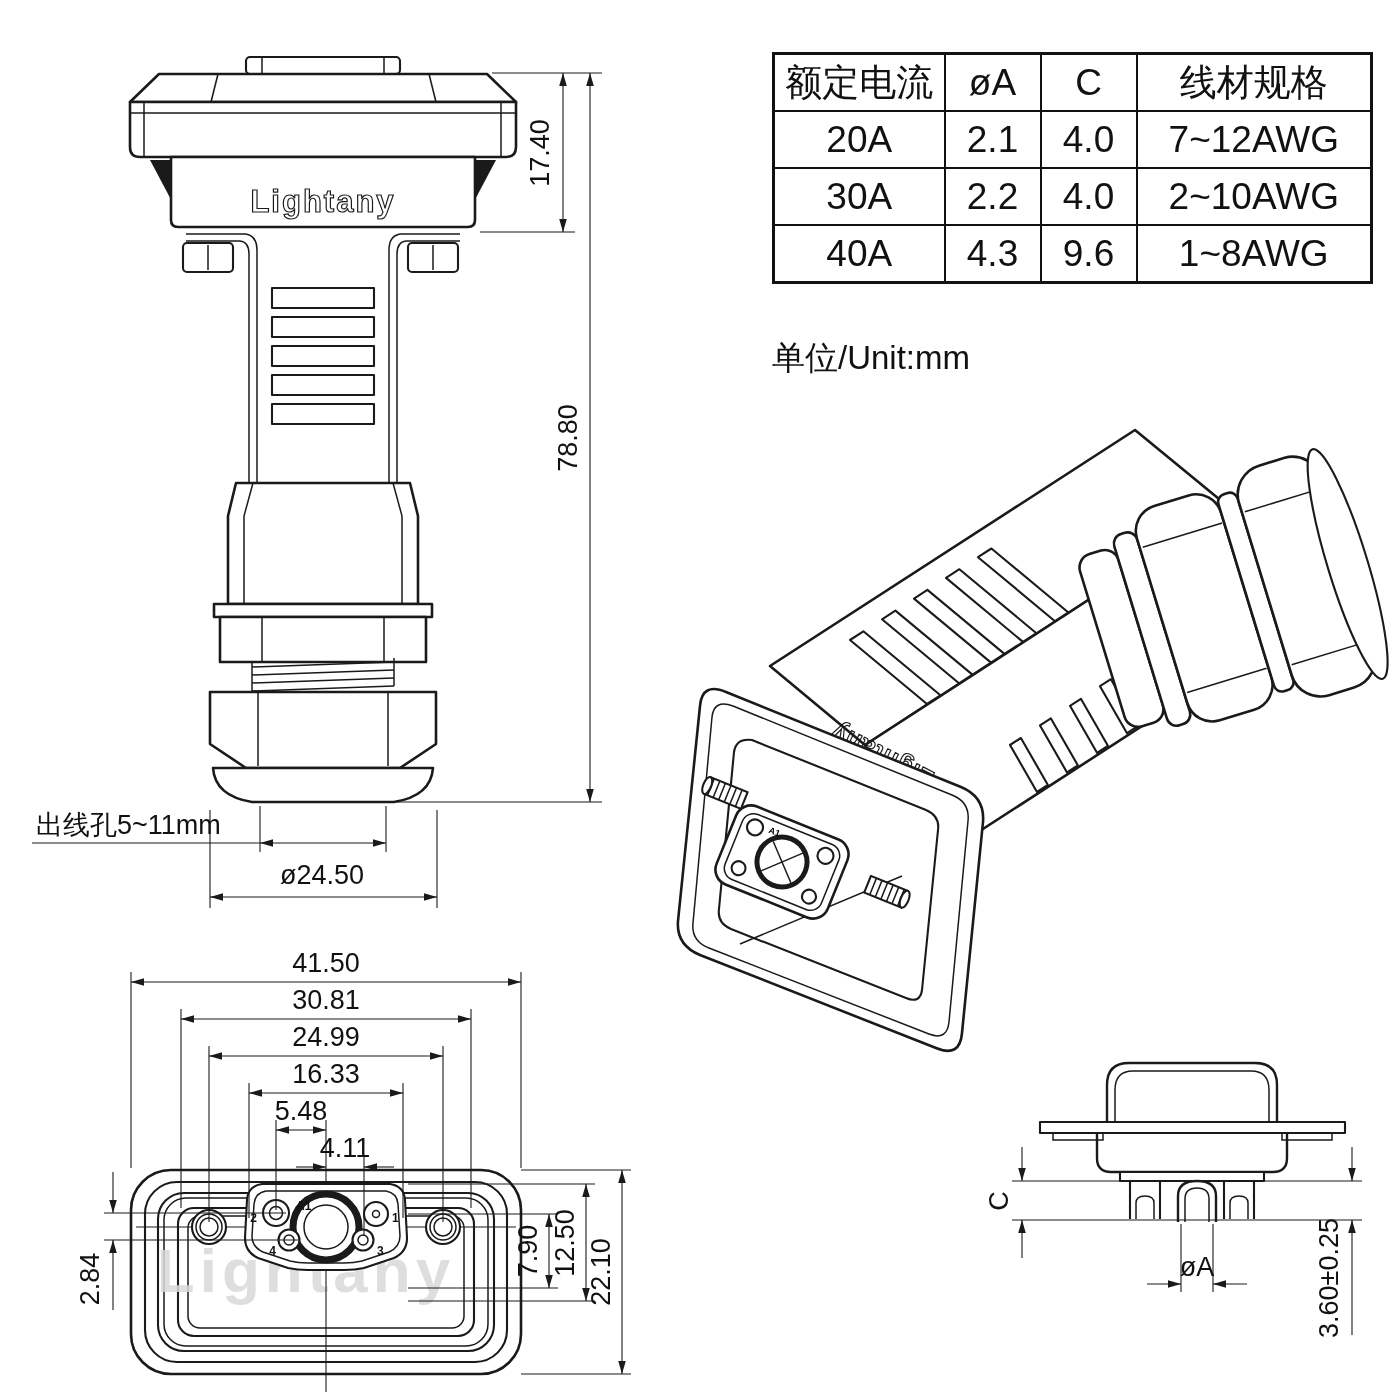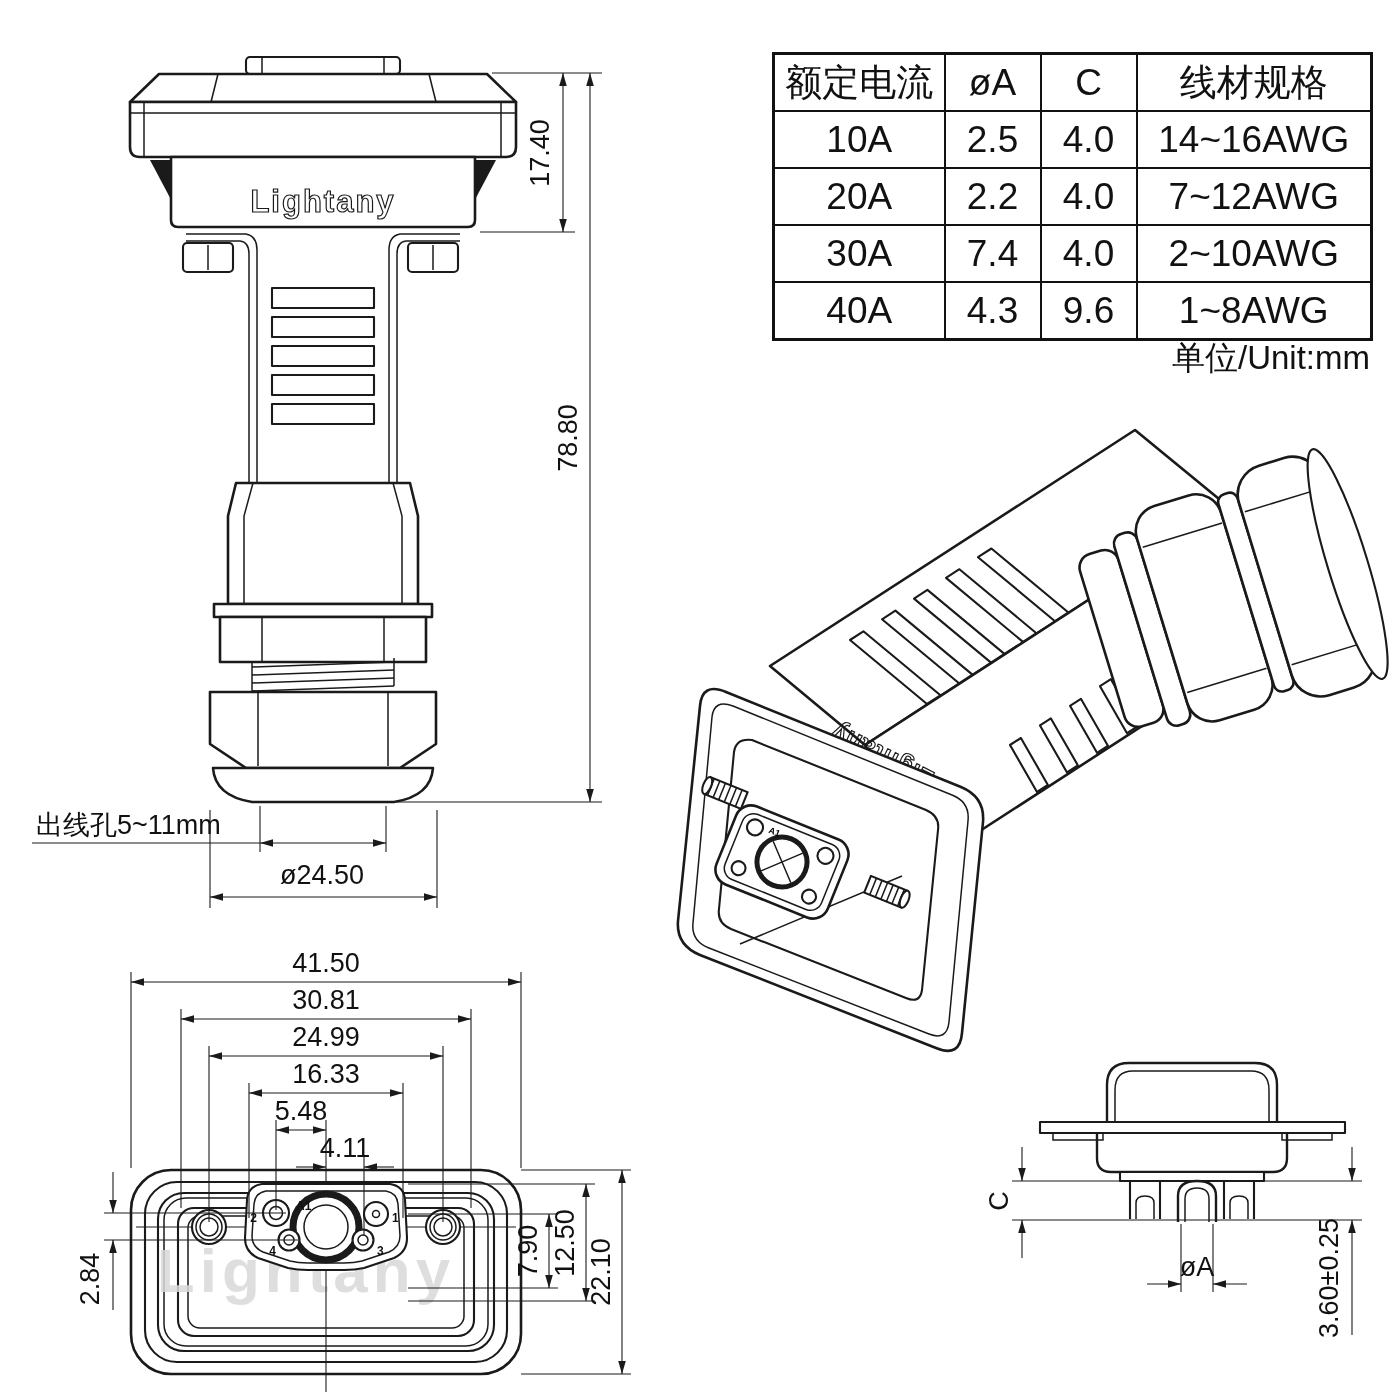--- a/index.html
+++ b/index.html
@@ -14,21 +14,21 @@
   .dim{font-size:27px;fill:#111;}
   .dimS{font-size:12px;font-weight:bold;fill:#111;}
   .brandF{font-size:31px;font-weight:bold;letter-spacing:2px;fill:#fff;stroke:#1a1a1a;stroke-width:1.2;text-anchor:middle;}
   .brandI{font-size:25px;font-weight:bold;letter-spacing:1px;fill:none;stroke:#1a1a1a;stroke-width:1.2;text-anchor:middle;}
   .wm{font-size:62px;font-weight:bold;letter-spacing:5px;fill:#d9d9d9;opacity:.85;text-anchor:middle;}
   
   .spec-table{position:absolute;left:772px;top:52px;width:598px;}
   .spec-table table{border-collapse:collapse;width:598px;table-layout:fixed;padding-left:24px;}
   .spec-table th,.spec-table td{border:2.5px solid #111;text-align:center;height:55px;font-size:37px;font-weight:normal;padding:0;overflow:hidden;}
   .spec-table table{border:3.5px solid #111;}
-  .unit-note{position:absolute;left:772px;top:336px;width:598px;text-align:right;font-size:33px;}
+  .unit-note{position:absolute;left:772px;top:336px;width:598px;font-size:33px;}
 </style>
 </head>
 <body>
 
 <svg id="stage" viewBox="0 0 1400 1400">
   <defs>
     <marker id="arr" viewBox="0 0 14 10" markerWidth="14" markerHeight="10" refX="13" refY="5" orient="auto-start-reverse" markerUnits="userSpaceOnUse">
       <path d="M13,5 L0,1.2 L0,8.8 Z" fill="#1a1a1a"></path>
     </marker>
   </defs>
@@ -349,34 +349,28 @@
     <thead>
       <tr>
         <th>额定电流</th>
         <th>øA</th>
         <th>C</th>
         <th>线材规格</th>
       </tr>
     </thead>
     <tbody>
       <tr>
-        <td>10A</td>
-        <td>2.5</td>
-        <td>4.0</td>
-        <td>14~16AWG</td>
-      </tr>
-      <tr>
         <td>20A</td>
-        <td>2.2</td>
+        <td>2.1</td>
         <td>4.0</td>
         <td>7~12AWG</td>
       </tr>
       <tr>
         <td>30A</td>
-        <td>7.4</td>
+        <td>2.2</td>
         <td>4.0</td>
         <td>2~10AWG</td>
       </tr>
       <tr>
         <td>40A</td>
         <td>4.3</td>
         <td>9.6</td>
         <td>1~8AWG</td>
       </tr>
     </tbody>

